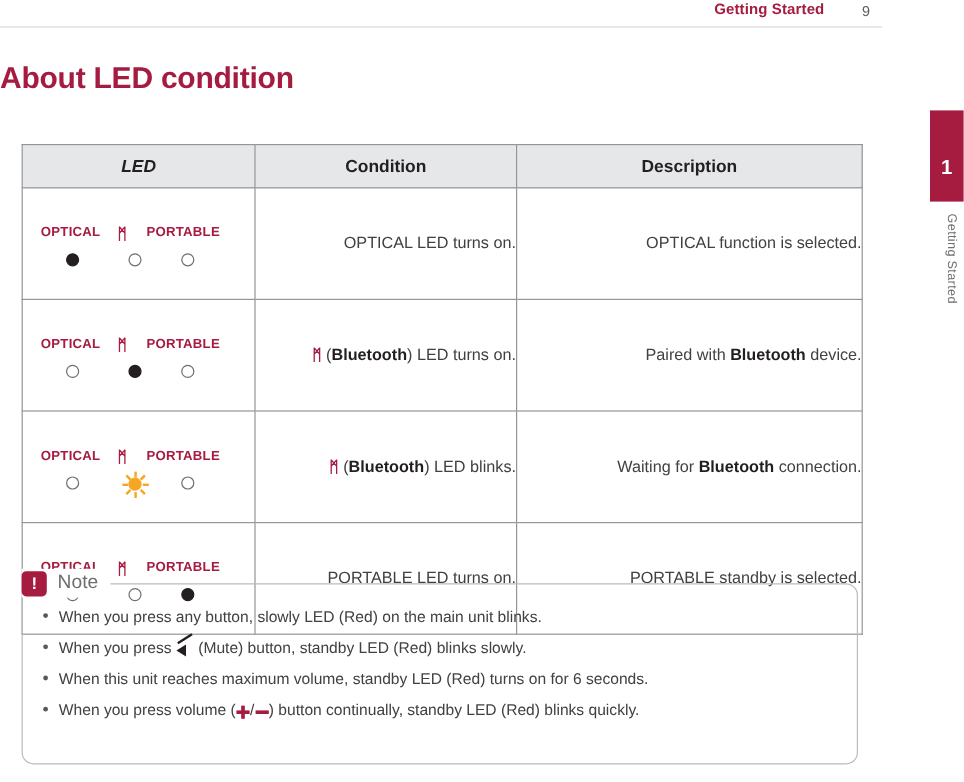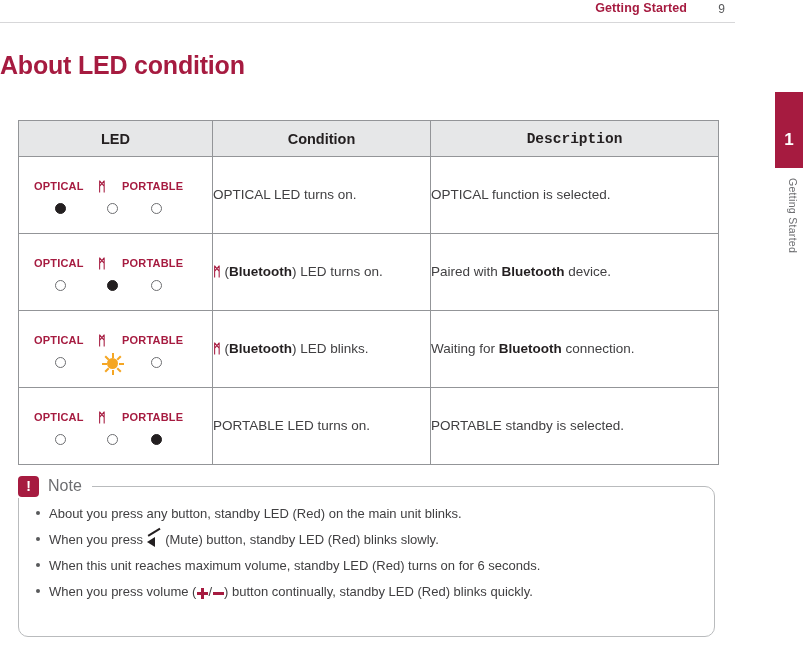--- a/index.html
+++ b/index.html
@@ -106,25 +106,25 @@
     vertical-align: middle;
   }
   .led-table thead th {
     height: 35px;
     background: #e6e7e8;
     font-size: 14.5px;
     font-weight: bold;
     color: #231f20;
     text-align: center;
   }
-  .col-led   { width: 193px; }
+  .col-led   { width: 193px; font-style: italic; }
   .col-cond  { width: 217px; margin-top: 30px; }
-  .col-desc  { width: 287px; font-family: Liberation Mono, monospace; }
-
-  .led-table tbody tr { height: 77px; }
+  .col-desc  { width: 287px; }
+
+  .led-table tbody tr { height: 93px; text-align: right; }
 
   .cell-cond, .cell-desc {
     font-size: 13.5px;
     color: #414042;
     padding-left: 11px;
     padding-right: 8px;
     line-height: 1.35;
   }
   .cell-cond b, .cell-desc b { font-weight: bold; color: #231f20; }
 
@@ -451,17 +451,17 @@
       </tr>
     </tbody>
 </table>
 
 <div class="note-box"></div>
 <div class="note-head">
   <div class="note-icon">!</div>
   <div class="note-title">Note</div>
 </div>
 <div class="note-list" id="note-list">
-    <div class="note-item">About you press any button, standby LED (Red) on the main unit blinks.</div>
+    <div class="note-item">When you press any button, slowly LED (Red) on the main unit blinks.</div>
     <div class="note-item">When you press <span class="mute-glyph"><span class="spk"></span><span class="slash"></span></span> (Mute) button, standby LED (Red) blinks slowly.</div>
     <div class="note-item">When this unit reaches maximum volume, standby LED (Red) turns on for 6 seconds.</div>
     <div class="note-item">When you press volume (<span class="vol-glyph"><span class="h"></span><span class="v"></span></span>/<span class="vol-minus"><span class="h"></span></span>) button continually, standby LED (Red) blinks quickly.</div>
   </div>
 
 </body></html>

